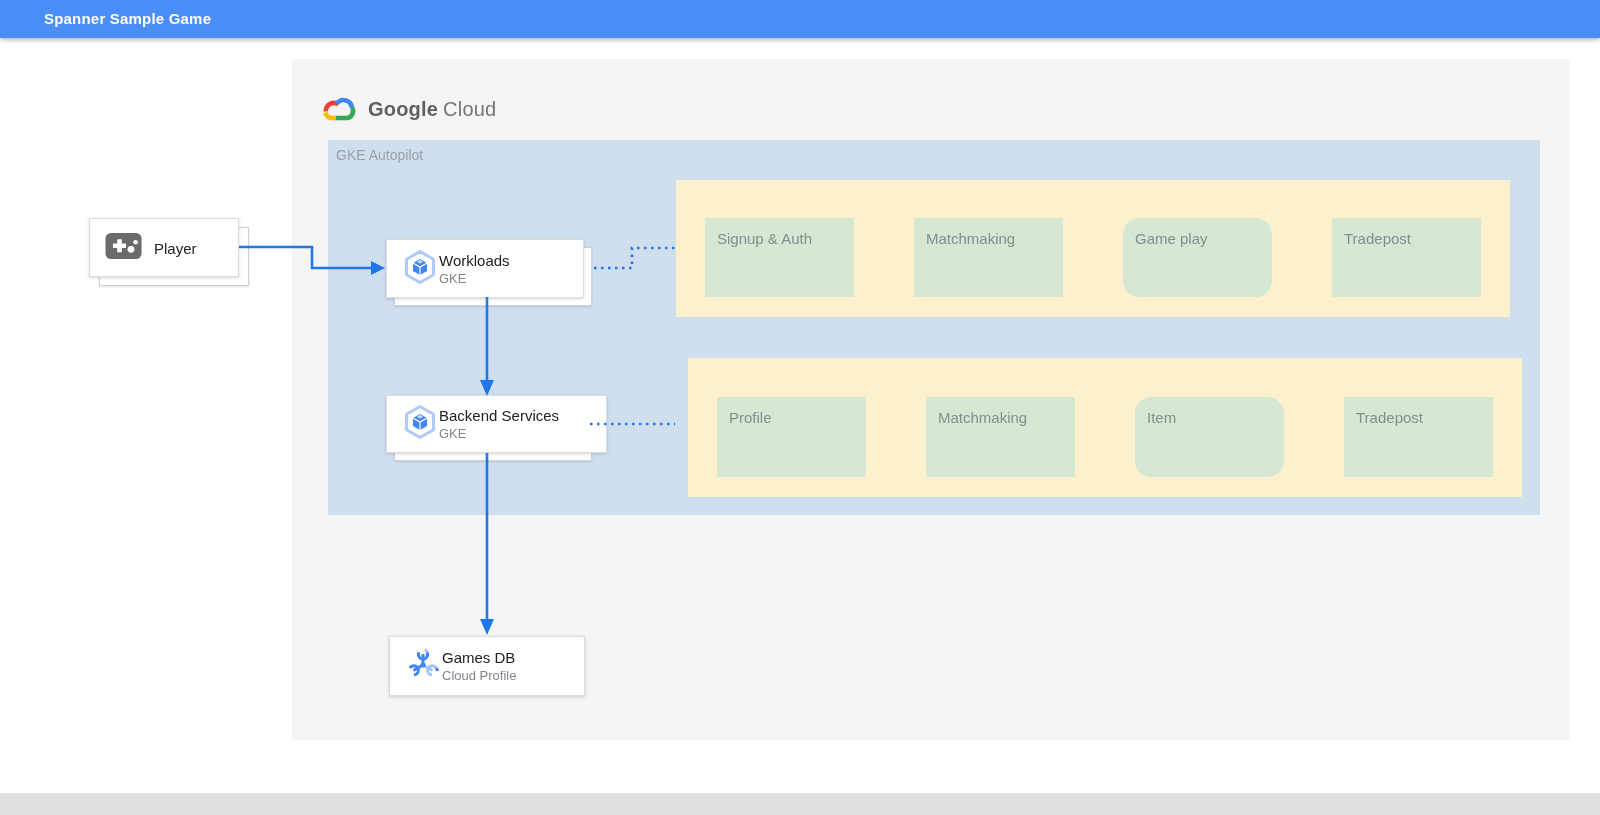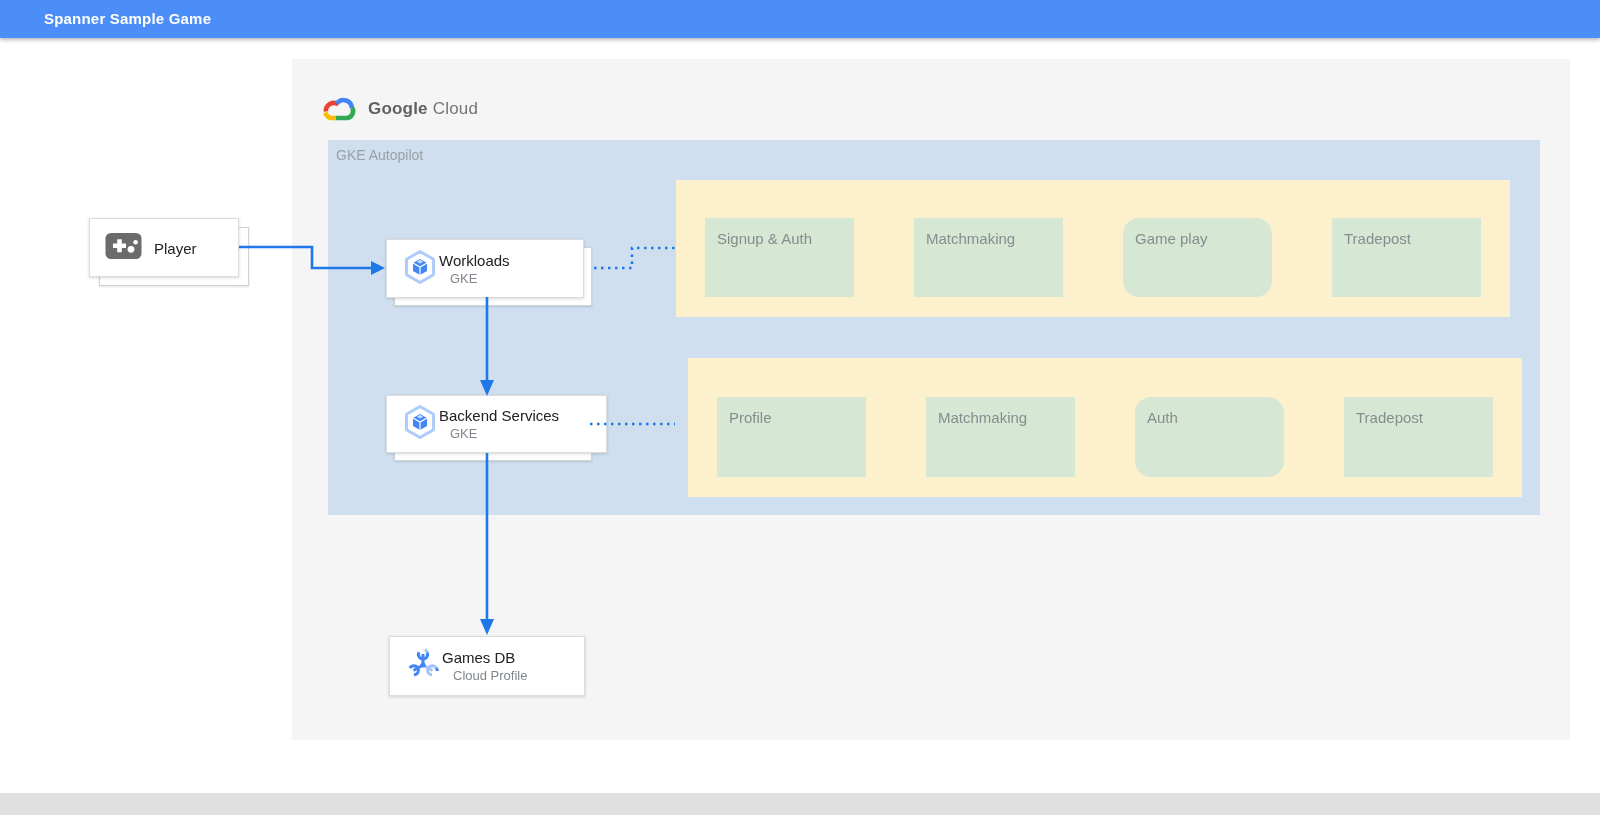--- a/index.html
+++ b/index.html
@@ -14,21 +14,21 @@
 
   
   .footer-strip{position:absolute;left:0;top:793px;width:1600px;height:22px;background:#e0e0e0;z-index:40;}
 
   
   .canvas{position:absolute;left:292px;top:59px;width:1278px;height:681px;background:#f5f5f6;z-index:1;}
 
   
   .gc-logo{position:absolute;left:318px;top:94px;height:30px;display:flex;align-items:center;z-index:5;}
   .gc-logo svg{display:block;}
-  .gc-logo-text{margin-left:10px;font-size:17px;color:#5f6368;letter-spacing:.2px;}
+  .gc-logo-text{margin-left:10px;font-size:20px;color:#5f6368;letter-spacing:.2px;}
   .gc-word1{font-weight:700;color:#616161;}
   .gc-word2{font-weight:400;color:#757575;margin-left:5px;}
 
   
   .gke-box{position:absolute;left:328px;top:140px;width:1212px;height:375px;background:#cfdff0;z-index:2;}
   .gke-label{position:absolute;left:336px;top:147px;font-size:14px;color:#9aa0a6;z-index:3;}
 
   
   .group-box{position:absolute;width:834px;background:#fcf0cd;z-index:3;}
   .group-top{left:676px;top:180px;height:137px;}
@@ -42,21 +42,21 @@
   .group-top .service-box{top:38px;}
   .group-bottom .service-box{top:39px;height:80px;}
 
   
   .card{position:absolute;background:#ffffff;border:1px solid #dadce0;box-sizing:border-box;z-index:20;}
   .card-back{border:1px solid #cfd2d6;box-shadow:0 1px 2px rgba(0,0,0,.12);z-index:15;}
   .card-front{box-shadow:0 1px 3px rgba(0,0,0,.16);}
   .node-icon{position:absolute;left:15px;top:50%;transform:translateY(-50%);}
   .node-texts{position:absolute;left:52px;top:50%;transform:translateY(-50%);}
   .node-title{font-size:15px;color:#202124;line-height:19px;white-space:nowrap;}
-  .node-sub{font-size:13px;color:#80868b;line-height:17px;white-space:nowrap;margin-left:11px;}
+  .node-sub{font-size:13px;color:#80868b;line-height:17px;white-space:nowrap;}
   .player-label{position:absolute;left:64px;top:50%;transform:translateY(-50%);
           font-size:15px;color:#202124;}
 
   
   .overlay{position:absolute;left:0;top:0;width:1600px;height:815px;z-index:30;pointer-events:none;}
 </style>
 </head>
 <body>
 
 <div class="stage">
@@ -100,21 +100,21 @@
   </div>
 
   <div class="group-box group-bottom">
     <div class="service-box sb-0">
       <span>Profile</span>
     </div>
     <div class="service-box sb-1">
       <span>Matchmaking</span>
     </div>
     <div class="service-box sb-2">
-      <span>Auth</span>
+      <span>Item</span>
     </div>
     <div class="service-box sb-3">
       <span>Tradepost</span>
     </div>
   </div>
 
   <div class="card card-back" style="left:99px;top:227px;width:150px;height:59px;"></div>
   <div class="card card-front" style="left:89px;top:218px;width:150px;height:59px;">
     <span class="node-icon">
       <svg width="37" height="27" viewBox="0 0 37 27">

